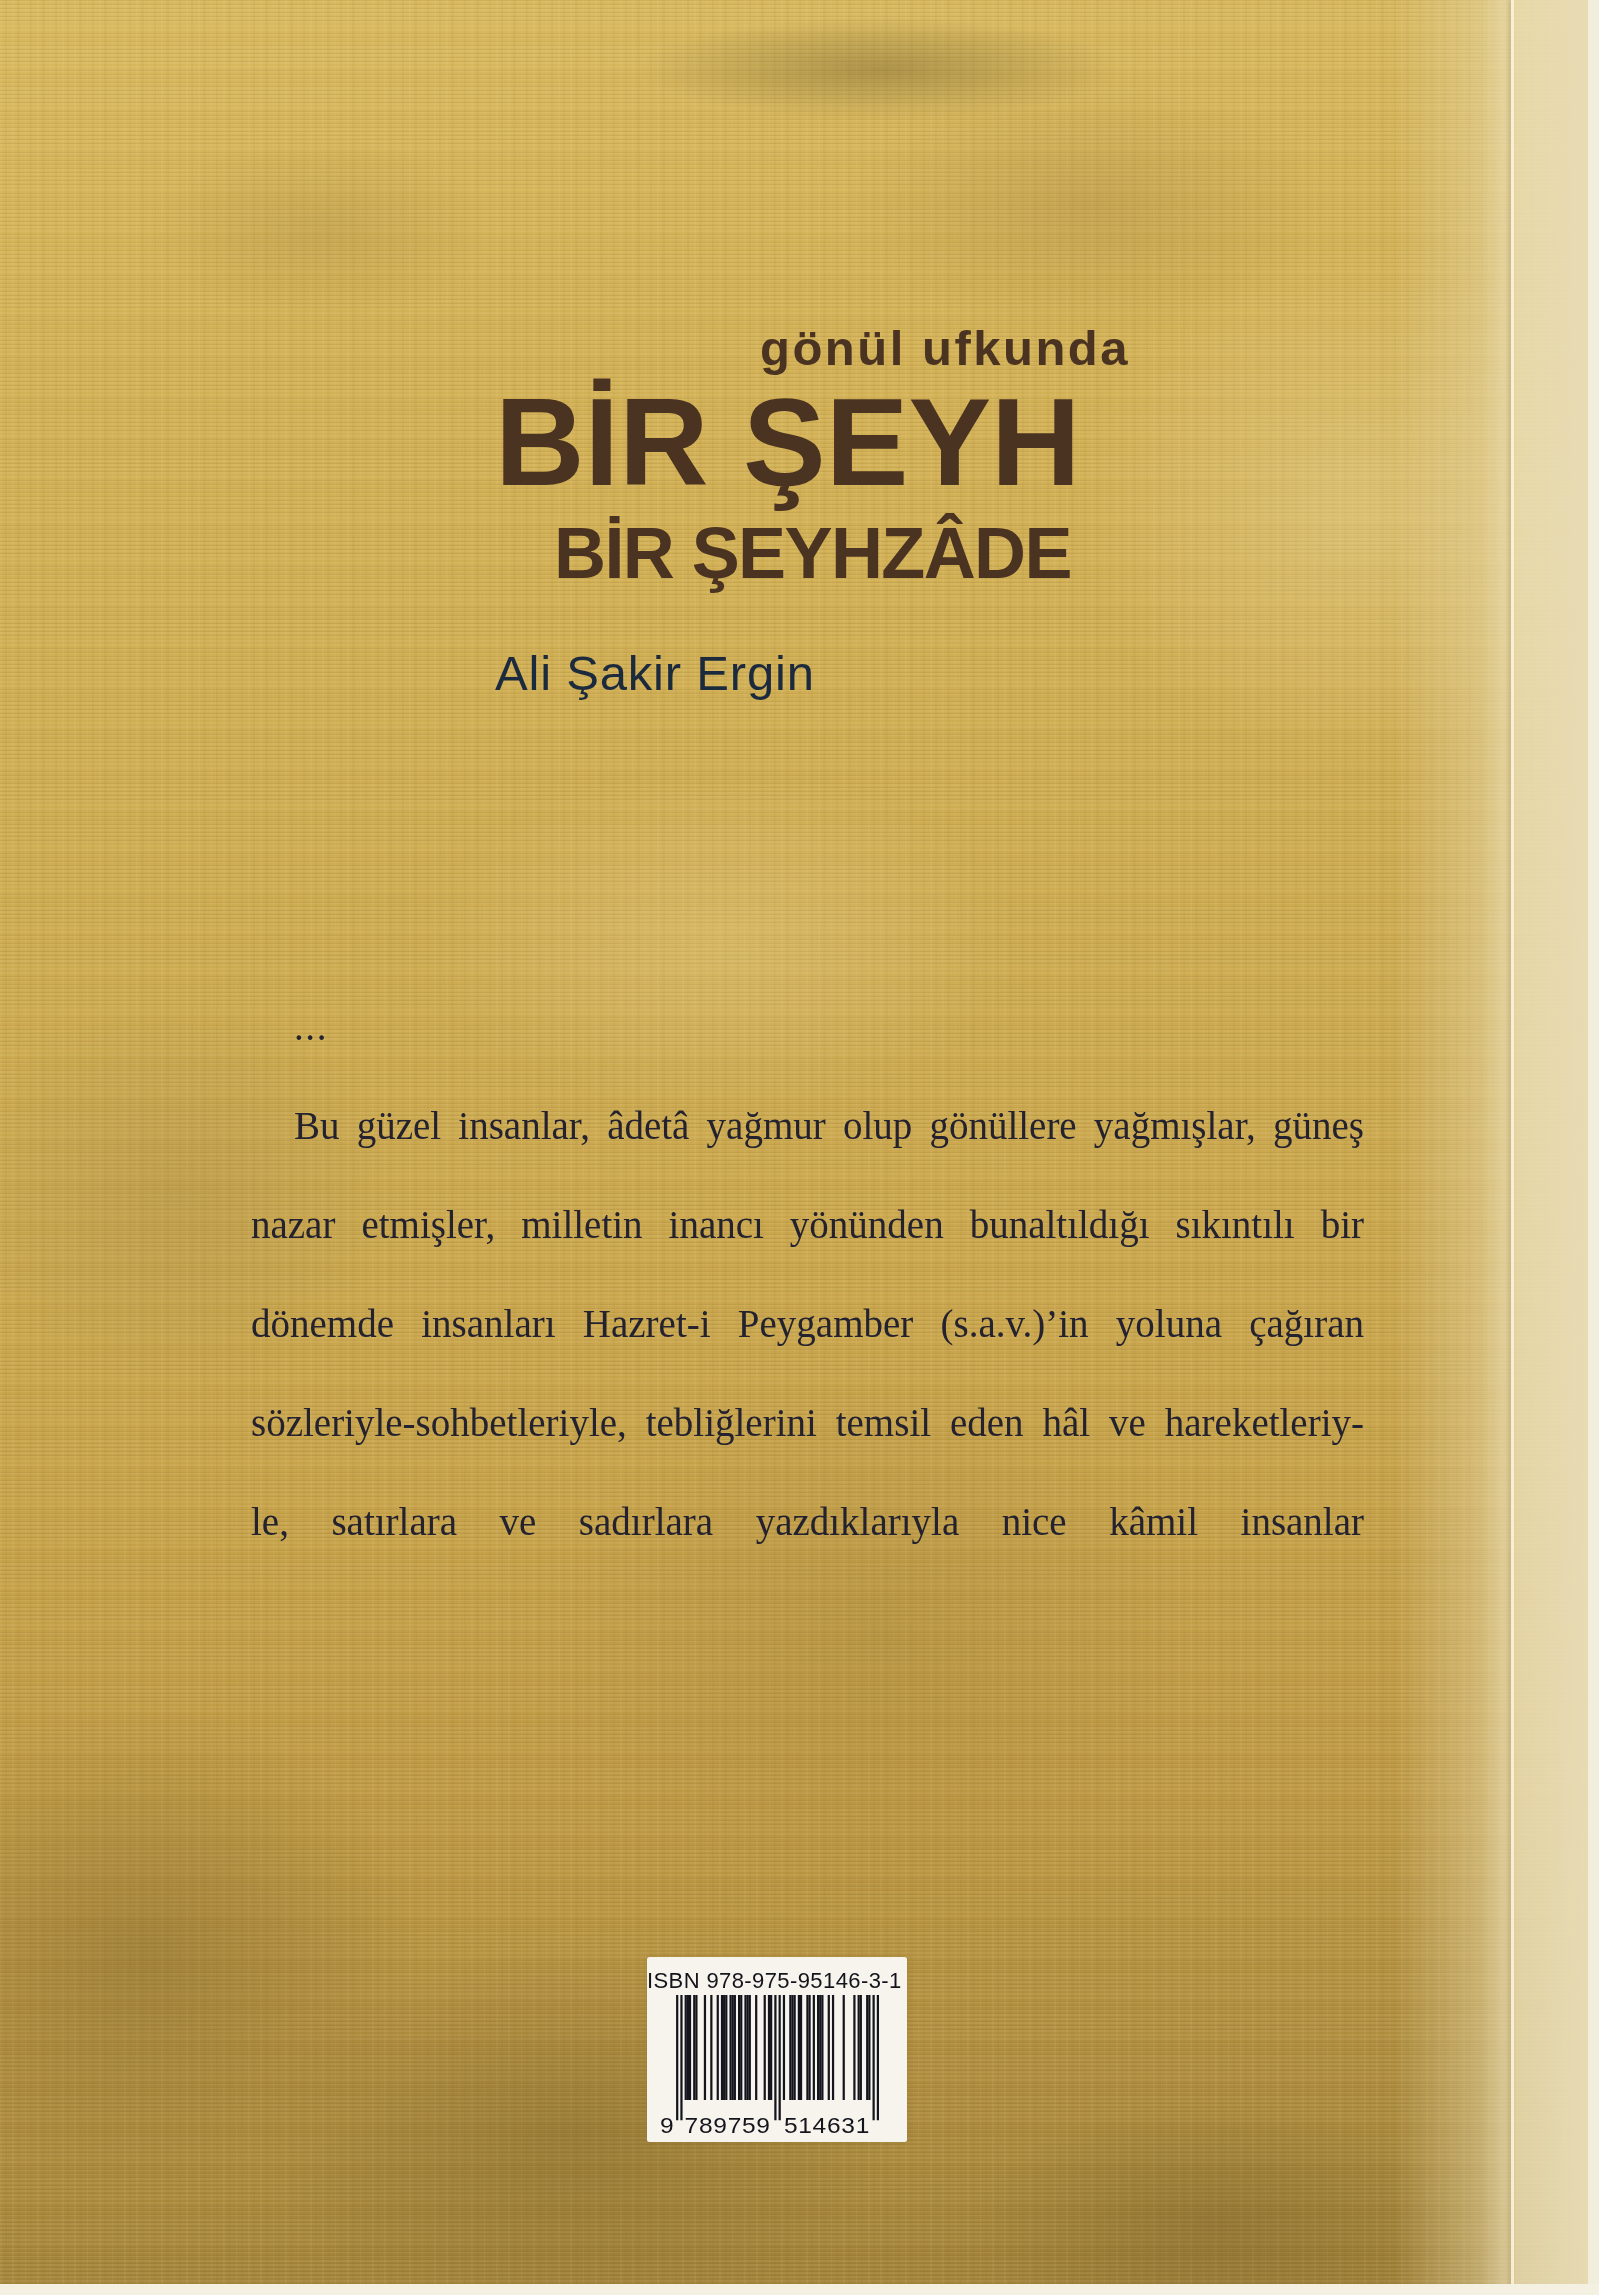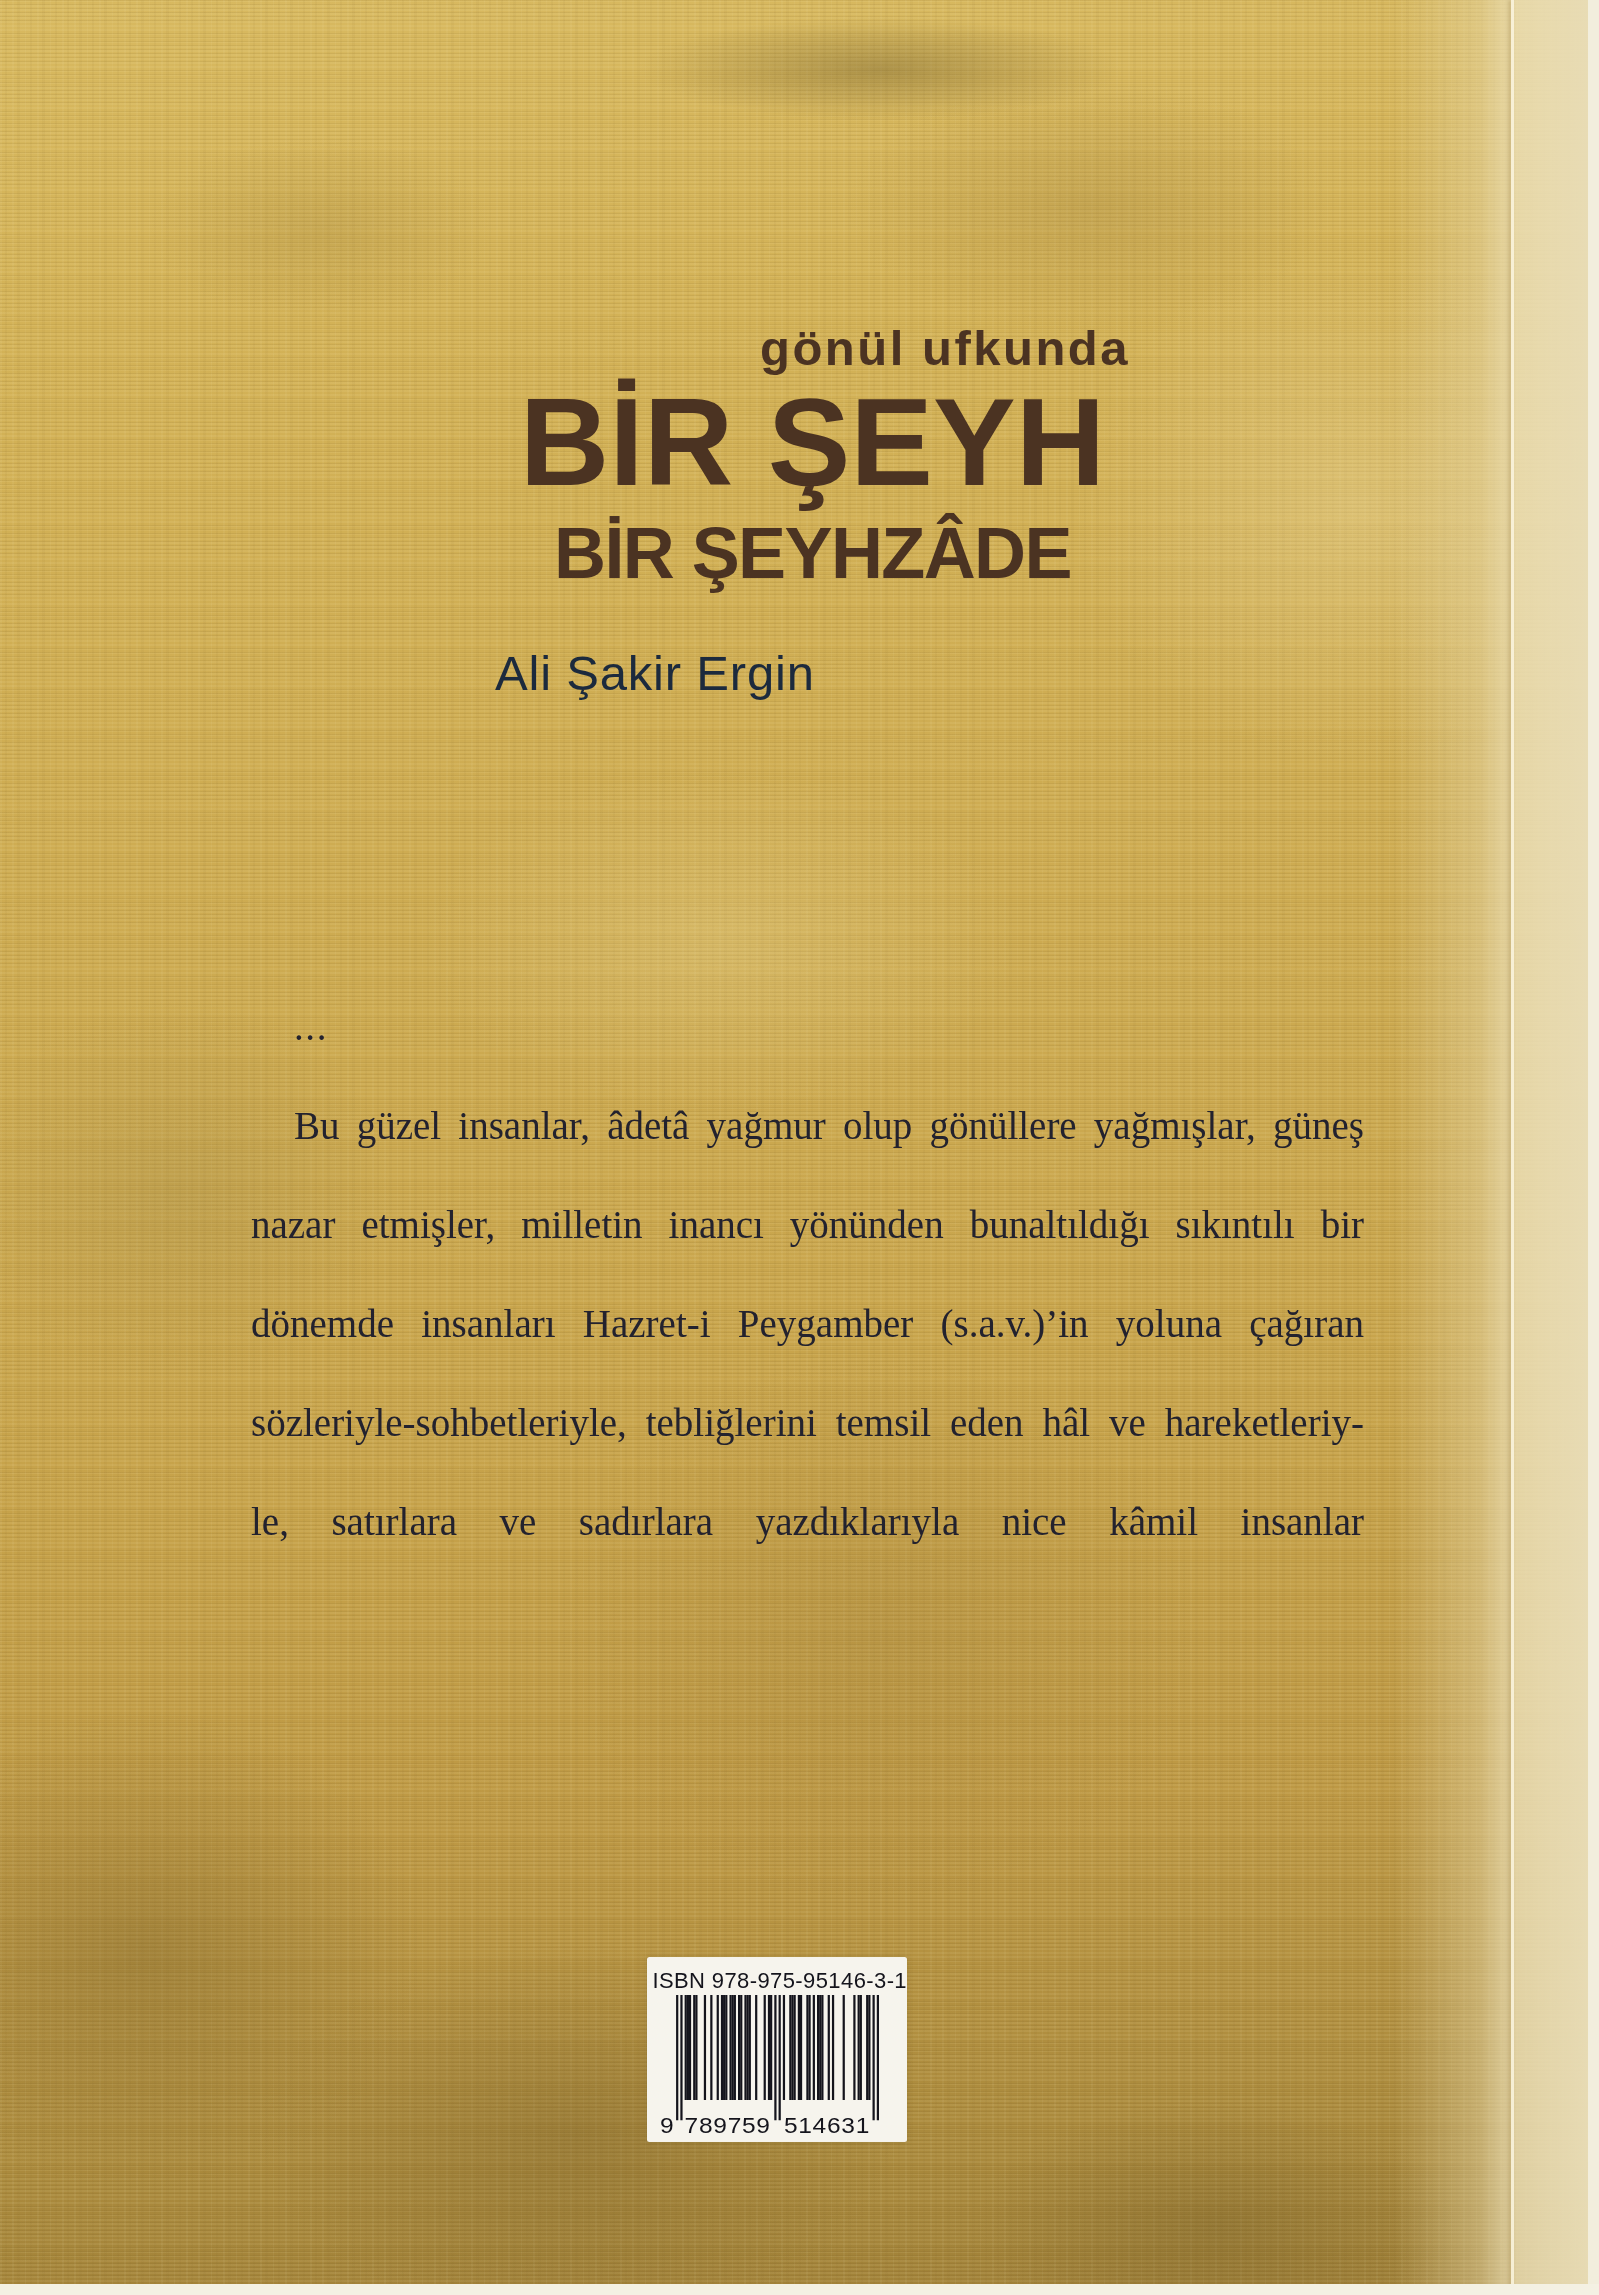--- a/index.html
+++ b/index.html
@@ -63,21 +63,21 @@
   .edge-bottom { position:absolute; left:0; top:2284px; width:100%; height:11.5px; background:#f4f1e3; }
 
   
   .title-block { position:absolute; left:495px; top:322px; width:635px; }
   .supertitle {
     text-align:right;
     font-size:49px; font-weight:bold; letter-spacing:2.5px;
     line-height:53px; color:#4b3322;
   }
   .title-main {
-    margin-top:5px; text-align:center;
+    margin-top:5px; 
     font-size:124px; font-weight:bold; letter-spacing:0px;
     line-height:124px; color:#4b3322; white-space:nowrap;
   }
   .title-sub {
     text-align:center;
     font-size:72px; font-weight:bold; letter-spacing:-1.6px;
     line-height:99px; color:#4b3322; white-space:nowrap;
   }
   .author {
     position:absolute; left:495px; top:645px; width:635px;
@@ -96,21 +96,21 @@
   .blurb-line.first { text-indent:43px; }
   .blurb-line.last  { text-align:left; text-align-last:left; }
 
   
   .barcode-panel {
     position:absolute; left:647px; top:1957px; width:260px; height:185px;
     background:#f6f4ed; border-radius:2.5px;
     box-shadow:0 0 5px rgba(120,95,40,0.35);
   }
   .isbn-line {
-    margin-top:10.7px; text-align:right;
+    margin-top:10.7px; text-align:left;
     font-size:22px; letter-spacing:0.4px; color:#14141c;
     font-family:"Liberation Sans", sans-serif; white-space:nowrap;
   }
   .bars-svg { position:absolute; left:11.5px; top:38px; width:237px; height:140px; }
   .bars-svg text {
     font-family:"Liberation Sans", sans-serif;
     font-size:11.5px; fill:#14141c;
   }
 </style>
 </head>

